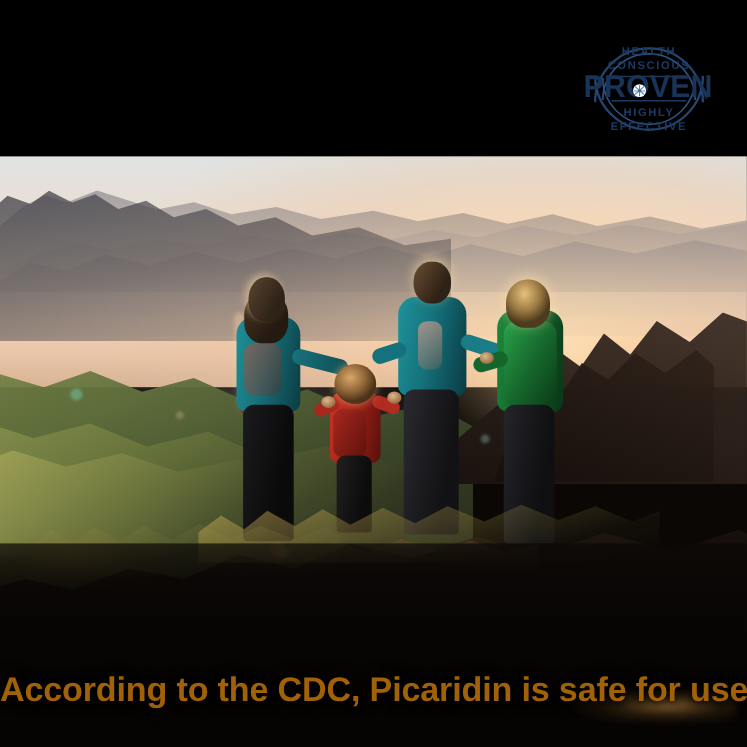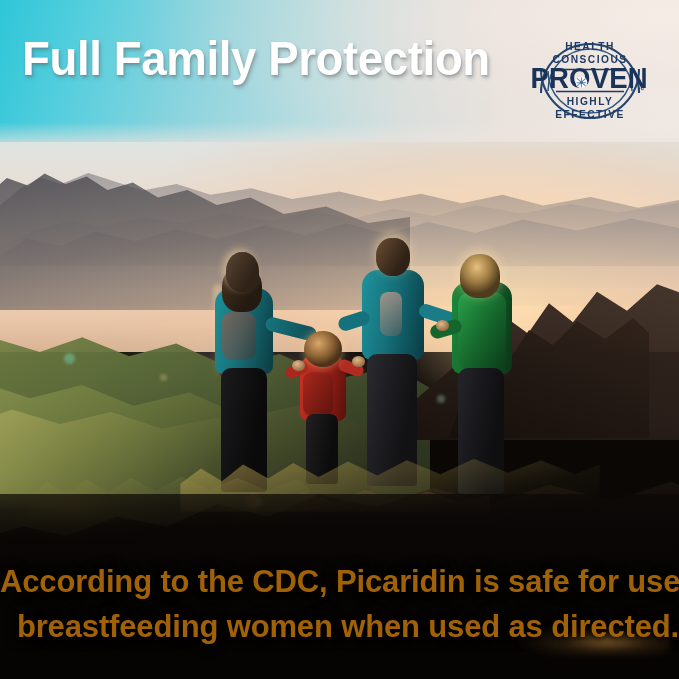--- a/index.html
+++ b/index.html
@@ -265,23 +265,20 @@
     text-shadow:0 1px 6px rgba(0,0,0,.85), 0 0 14px rgba(0,0,0,.6);
     z-index:9;
   }
   .caption .cl{display:block;white-space:nowrap;}
 </style>
 </head>
 <body>
 
 <div class="canvas">
 
-  <div class="header">
-    <div class="headline">Full Family Protection</div>
-  </div>
 
   <div class="badge">
     <svg viewBox="0 0 122 102" xmlns="http://www.w3.org/2000/svg">
       <defs>
         <path id="arcTop" d="M 16 58 A 45 45 0 0 1 106 58"></path>
         <path id="arcBot" d="M 16 46 A 45 45 0 0 0 106 46"></path>
       </defs>
 
       <g fill="none" stroke="#24456f" stroke-width="2.1">
         <path d="M 12 64 A 49 49 0 0 1 110 64"></path>
@@ -381,16 +378,15 @@
     <div class="fg-grass2"></div>
     <div class="fg-rocks"></div>
     <div class="fg-grass"></div>
     <div class="fg-lit-left"></div>
     <div class="fg-dark"></div>
     <div class="fg-lit-right"></div>
   </div>
 
   <div class="caption">
     <span class="cl">According to the CDC, Picaridin is safe for use</span>
-    <span class="cl">breastfeeding women when used as directed.</span>
   </div>
 
 </div>
 
 </body></html>

